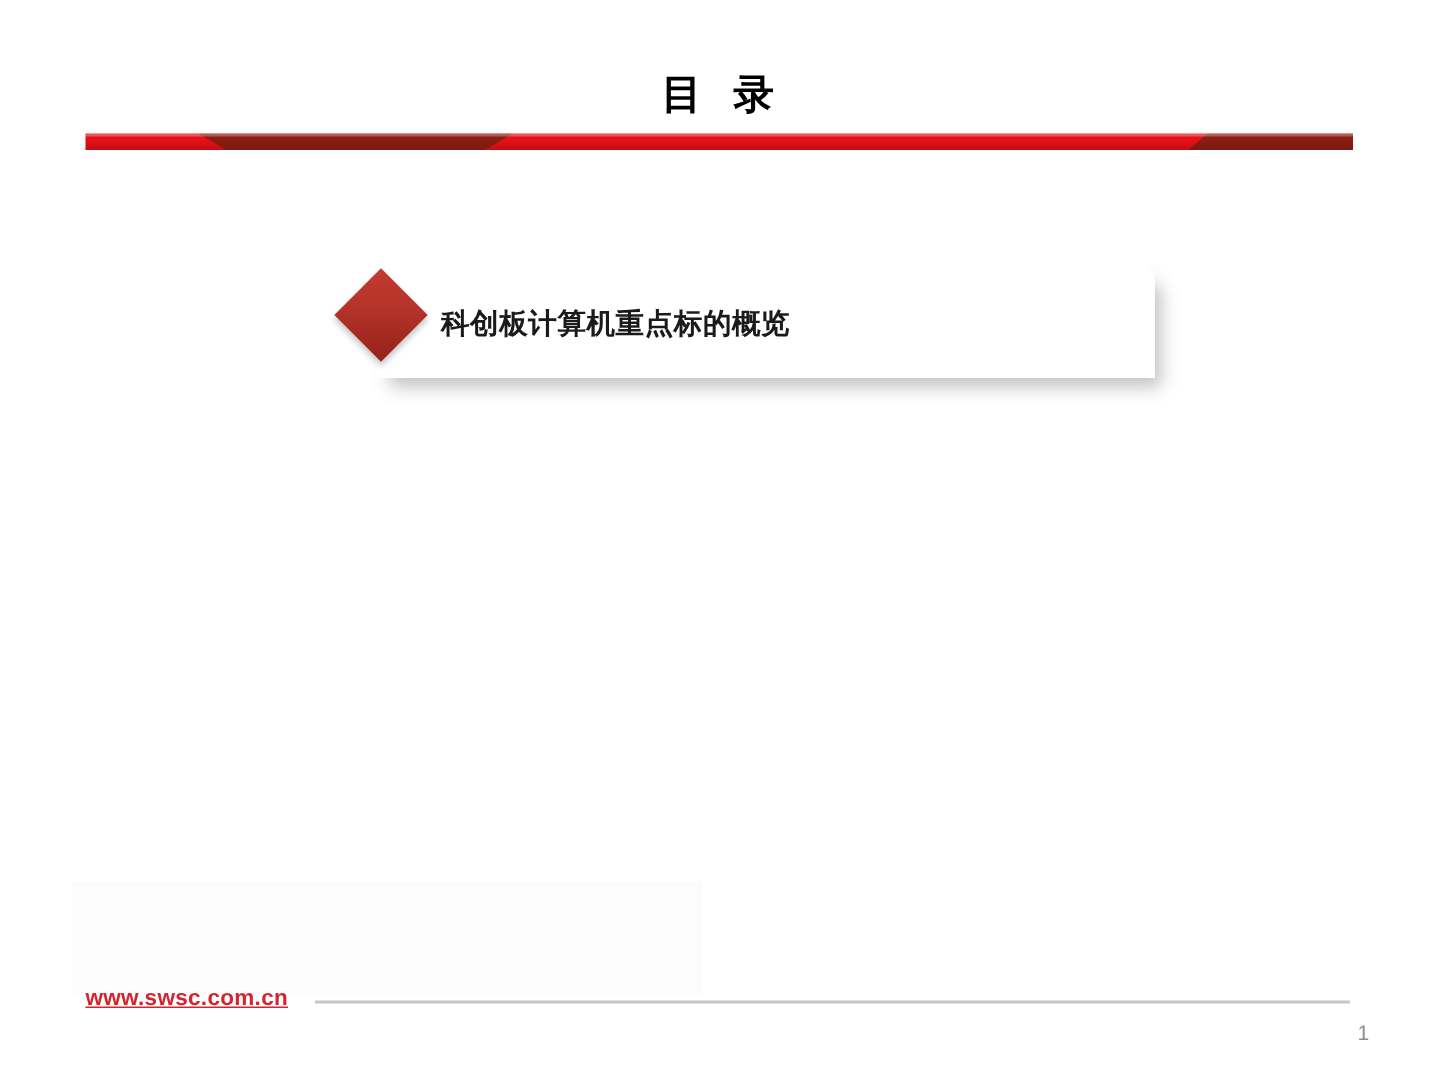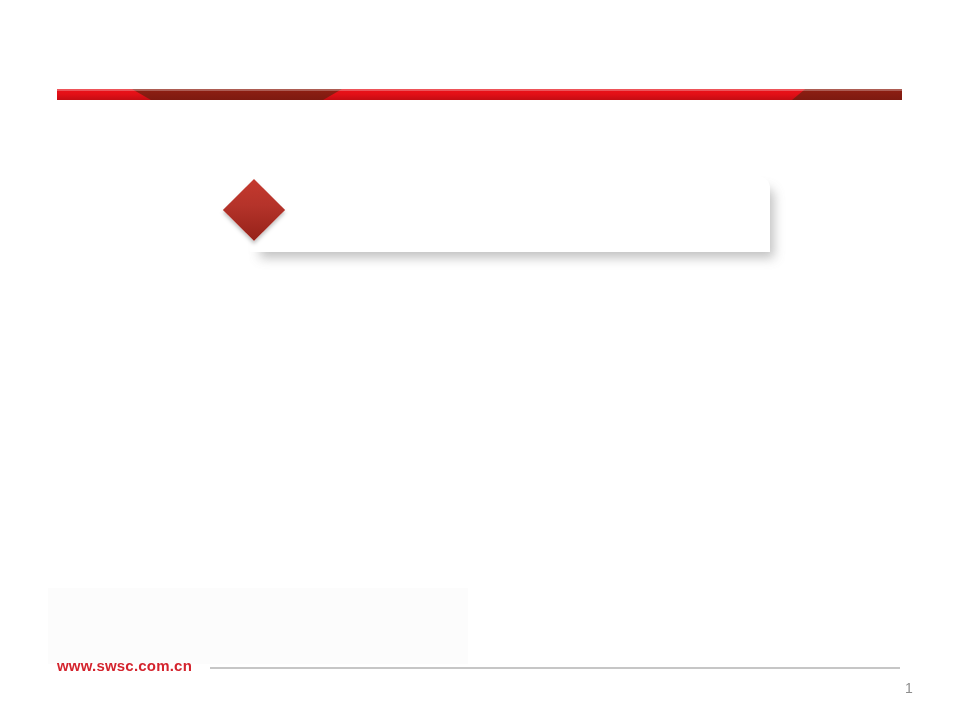--- a/index.html
+++ b/index.html
@@ -134,20 +134,21 @@
 
   
   .footer-url {
     position: absolute;
     left: 57px;
     top: 657px;
     font-size: 15px;
     font-weight: bold;
     color: #d4242e;
     letter-spacing: 0.2px;
+    text-decoration: underline;
   }
   .footer-rule {
     position: absolute;
     left: 210px;
     top: 667px;
     width: 690px;
     height: 2px;
     background: #c6c6c6;
   }
   .page-number {
@@ -160,35 +161,37 @@
     color: #8d8d8d;
   }
 </style>
 </head>
 <body>
 
 <div id="slide">
 
   <div class="bg-wash"></div>
 
+  <div class="title">目  录</div>
 
   <div class="bar-wrap">
     <div class="bar-base"></div>
     <div class="bar-dark-1"></div>
     <div class="bar-dark-2"></div>
     <div class="bar-hl"></div>
   </div>
 
   <div class="toc">
 
 
 
     <div class="toc-item">
       <div class="toc-box"></div>
       <div class="toc-diamond"></div>
+      <div class="toc-label">科创板计算机重点标的概览</div>
     </div>
 
   </div>
 
   <div class="footer-url">www.swsc.com.cn</div>
   <div class="footer-rule"></div>
   <div class="page-number">1</div>
 
 </div>
 

